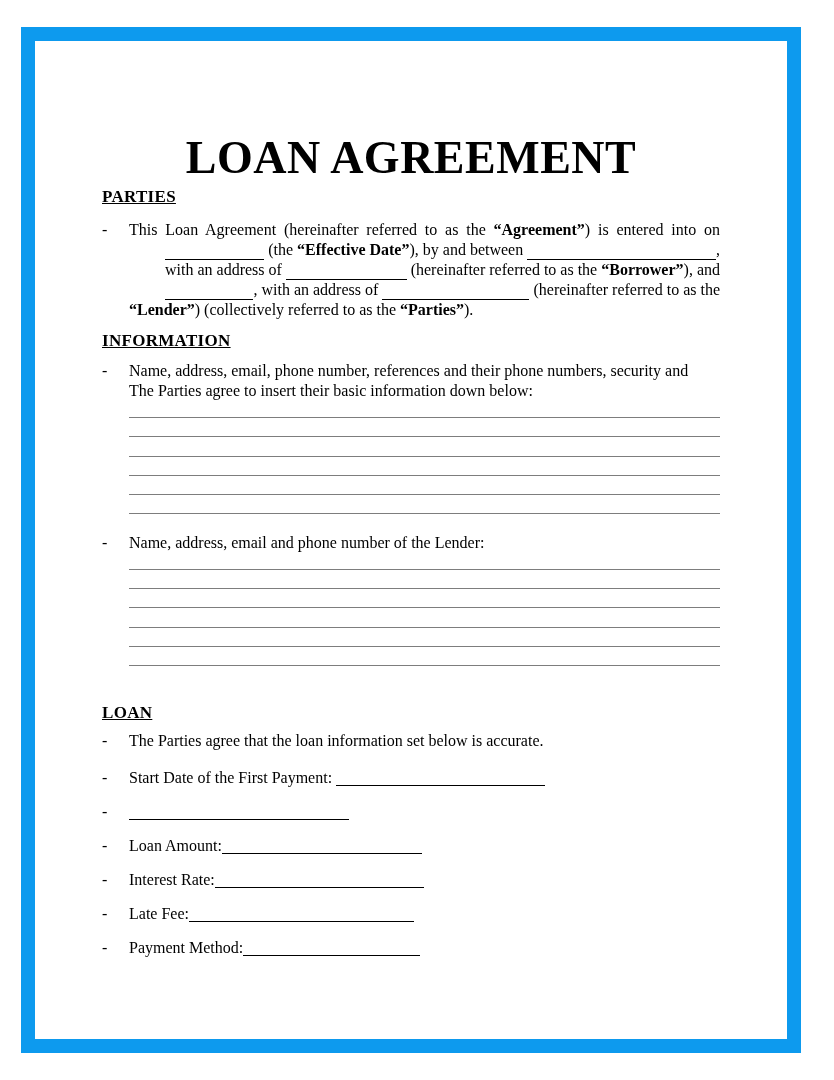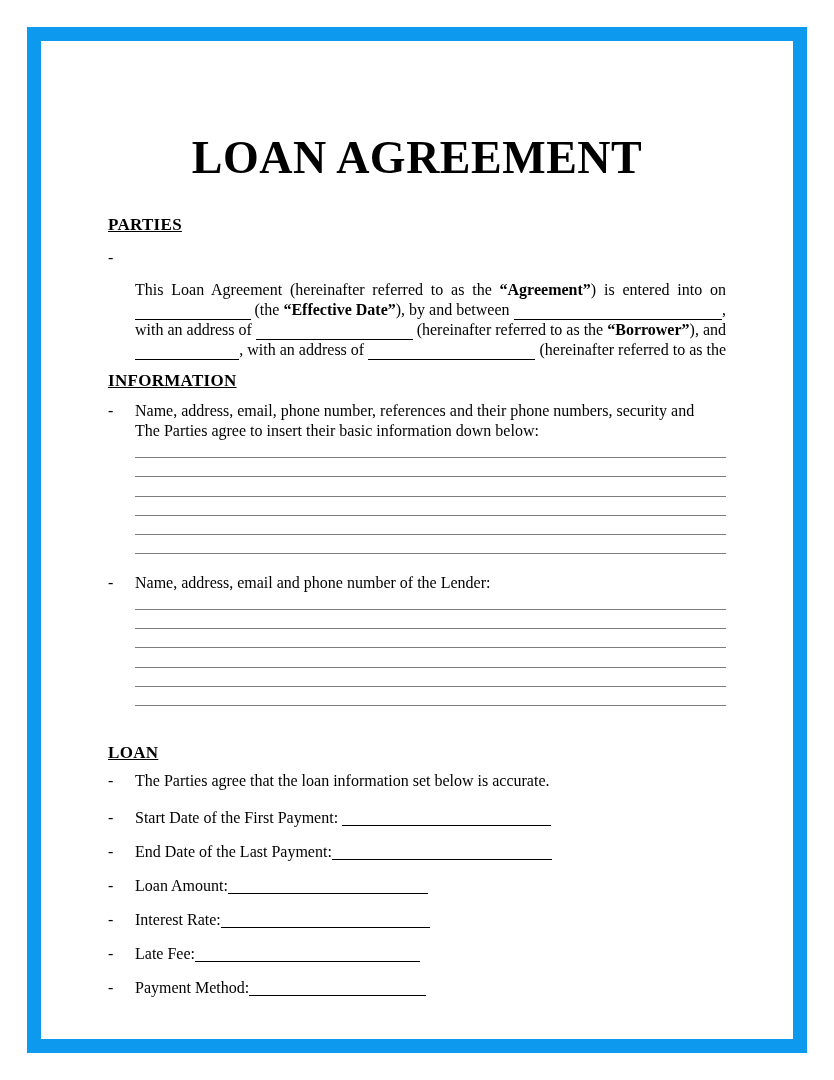--- a/index.html
+++ b/index.html
@@ -5,21 +5,21 @@
   * { margin: 0; padding: 0; box-sizing: border-box; }
   html, body { width: 834px; height: 1080px; background: #ffffff; }
   body {
     font-family: "Liberation Serif", serif;
     color: #000000;
     position: relative;
     overflow: hidden;
   }
   .frame {
     position: absolute;
-    left: 27px; top: 27px;
+    left: 21px; top: 27px;
     width: 780px; height: 1026px;
     border: 14px solid var(--frame-blue, #0d9aee);
     background: #ffffff;
   }
   .content {
     position: absolute;
     left: 0; top: 0; right: 0; bottom: 0;
     padding: 92px 67px 0 67px;
   }
   .doc-title {
@@ -30,21 +30,21 @@
     letter-spacing: 0.5px;
     white-space: nowrap;
   }
   .sec-heading {
     font-size: 17px;
     line-height: 19px;
     font-weight: bold;
     text-decoration: underline;
     letter-spacing: 0.3px;
   }
-  .sec-heading.parties { margin-top: 32px; }
+  .sec-heading.parties { margin-top: 4px; }
   .sec-heading.information { margin-top: 11px; text-decoration: underline; }
   .sec-heading.loan { margin-top: 18px; }
 
   .bullet {
     display: flex;
     font-size: 16px;
     line-height: 20px;
   }
   .dash-col {
     width: 27px;
@@ -57,25 +57,25 @@
   .parties-block { margin-top: 14px; }
   .borrower-block { margin-top: 11px; }
   .lender-block { margin-top: 0px; }
   .intro-block { margin-top: 9px; }
 
   .pline { font-size: 16px; line-height: 20px; }
   .pline.justify {
     text-align: justify;
     text-align-last: justify;
     white-space: nowrap;
-    margin-top: 32px;
   }
   .pline.flex {
     display: flex;
     align-items: flex-end;
+    margin-left: 36px;
   }
   .pline .seg { white-space: pre; }
   .pline.flex .seg { flex: 0 0 auto; }
   .seg.bold { font-weight: bold; }
   .pblank {
     display: inline-block;
     border-bottom: 1px solid #000000;
     height: 17px;
     flex-grow: 1;
     flex-shrink: 1;
@@ -135,20 +135,21 @@
             <span class="seg"> (hereinafter referred to as the </span>
             <span class="seg bold">“Borrower”</span>
             <span class="seg">), and</span>
           </div>
           <div class="pline flex">
             <span class="pblank" style="flex-basis: 95px;"></span>
             <span class="seg">, with an address of </span>
             <span class="pblank" style="flex-basis: 158px;"></span>
             <span class="seg"> (hereinafter referred to as the</span>
           </div>
+          <div class="pline plain"><span class="seg bold">“Lender”</span><span class="seg">) (collectively referred to as the </span><span class="seg bold">“Parties”</span><span class="seg">).</span></div>
         </div>
     </div>
 
     <h2 class="sec-heading information">INFORMATION</h2>
 
     <div class="bullet borrower-block">
       <span class="dash-col">-</span>
       <div class="bullet-body">
           <div>Name, address, email, phone number, references and their phone numbers, security and</div>
           <div>The Parties agree to insert their basic information down below:</div>
@@ -188,21 +189,20 @@
     </div>
 
     <div id="loan-fields">
         <div class="field-row first">
           <span class="dash-col">-</span>
           <span class="field-label">Start Date of the First Payment: </span>
           <span class="fblank" style="width: 209px;"></span>
         </div>
         <div class="field-row">
           <span class="dash-col">-</span>
-          <span class="field-label">End Date of the Last Payment:</span>
           <span class="fblank" style="width: 220px;"></span>
         </div>
         <div class="field-row">
           <span class="dash-col">-</span>
           <span class="field-label">Loan Amount:</span>
           <span class="fblank" style="width: 200px;"></span>
         </div>
         <div class="field-row">
           <span class="dash-col">-</span>
           <span class="field-label">Interest Rate:</span>

